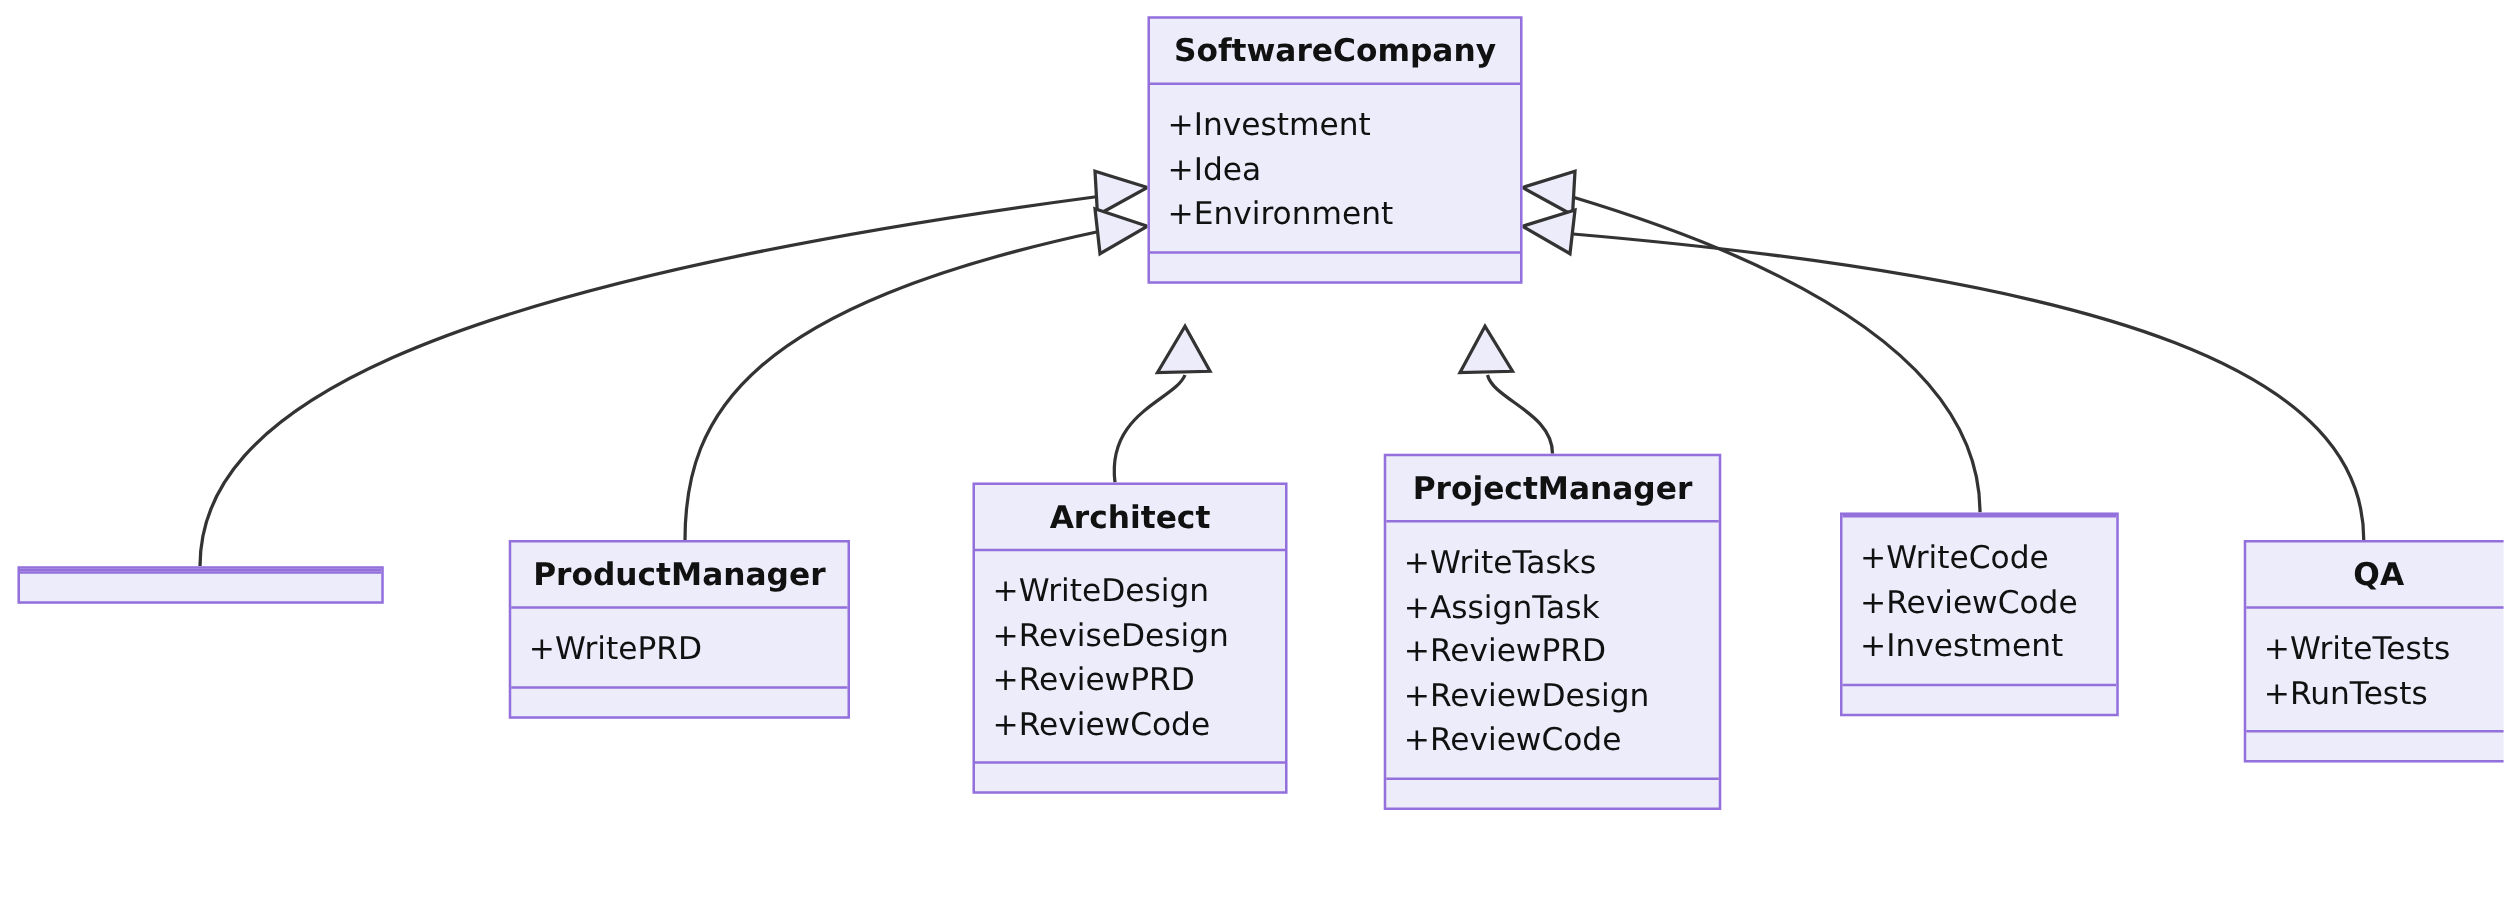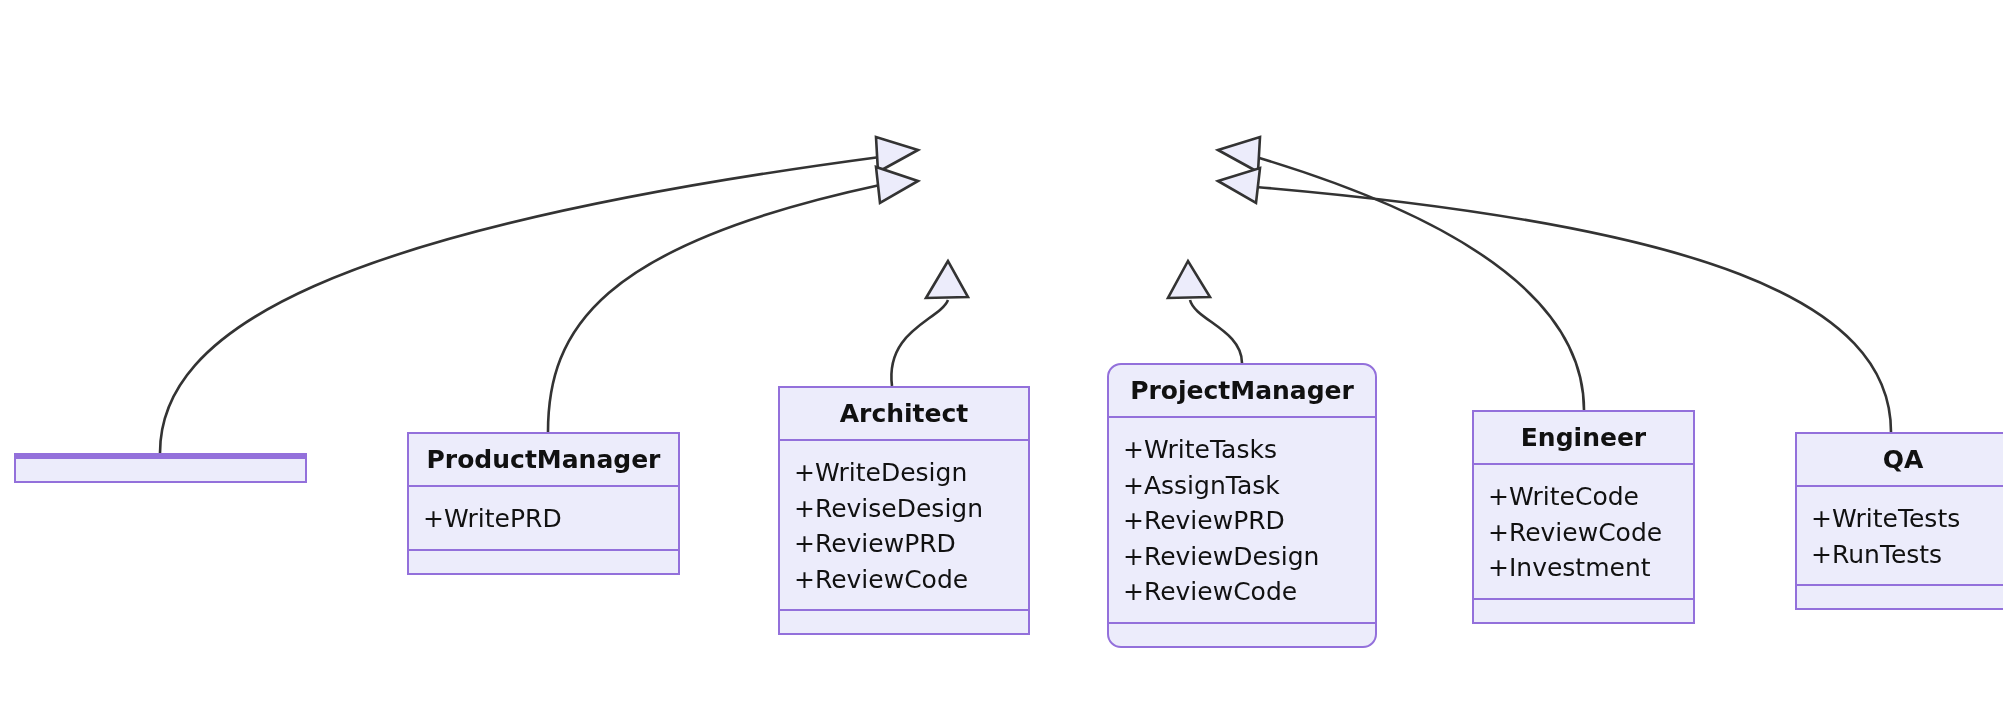--- a/index.html
+++ b/index.html
@@ -55,21 +55,21 @@
     white-space: nowrap;
   }
   .uml-methods {
     height: 22px;
   }
   
   #cls-softwarecompany { left: 918px;  top: 13px;  width: 300px; }
   #cls-boss            { left: 14px;   top: 453px; width: 293px; }
   #cls-productmanager  { left: 407px;  top: 432px; width: 273px; }
   #cls-architect       { left: 778px;  top: 386px; width: 252px; }
-  #cls-projectmanager  { left: 1107px; top: 363px; width: 270px; border-radius: 14px; }
+  #cls-projectmanager  { left: 1107px; top: 363px; width: 270px; }
   #cls-engineer        { left: 1472px; top: 410px; width: 223px; }
   #cls-qa              { left: 1795px; top: 432px; width: 216px; }
 </style>
 </head>
 <body>
 
 <div id="canvas">
 
   <svg id="edge-layer" viewBox="0 0 2003 722" width="2003" height="722" xmlns="http://www.w3.org/2000/svg">
 
@@ -97,20 +97,31 @@
       <path d="M 1584,410 C 1584,320 1500,230 1256,157" fill="none" stroke="#333333" stroke-width="2.6"></path>
       <polygon points="1218,150 1260,137 1258,172" fill="#ECECFB" stroke="#333333" stroke-width="2.6" stroke-linejoin="miter"></polygon>
     </g>
 
     <g>
       <path d="M 1891,432 C 1891,300 1700,225 1256,187" fill="none" stroke="#333333" stroke-width="2.6"></path>
       <polygon points="1218,181 1260,168 1256,203" fill="#ECECFB" stroke="#333333" stroke-width="2.6" stroke-linejoin="miter"></polygon>
     </g>
   </svg>
 
+  <div class="uml-class" id="cls-softwarecompany">
+    <div class="uml-title">SoftwareCompany</div>
+    <div class="uml-divider"></div>
+    <div class="uml-members">
+      <div class="uml-member">+Investment</div>
+      <div class="uml-member">+Idea</div>
+      <div class="uml-member">+Environment</div>
+    </div>
+    <div class="uml-divider"></div>
+    <div class="uml-methods"></div>
+  </div>
 
   <div class="uml-class" id="cls-boss">
     <div class="uml-divider"></div>
     <div class="uml-divider"></div>
     <div class="uml-methods"></div>
   </div>
 
   <div class="uml-class" id="cls-productmanager">
     <div class="uml-title">ProductManager</div>
     <div class="uml-divider"></div>
@@ -142,21 +153,20 @@
       <div class="uml-member">+AssignTask</div>
       <div class="uml-member">+ReviewPRD</div>
       <div class="uml-member">+ReviewDesign</div>
       <div class="uml-member">+ReviewCode</div>
     </div>
     <div class="uml-divider"></div>
     <div class="uml-methods"></div>
   </div>
 
   <div class="uml-class" id="cls-engineer">
-    <div class="uml-title">Engineer</div>
     <div class="uml-divider"></div>
     <div class="uml-members">
       <div class="uml-member">+WriteCode</div>
       <div class="uml-member">+ReviewCode</div>
       <div class="uml-member">+Investment</div>
     </div>
     <div class="uml-divider"></div>
     <div class="uml-methods"></div>
   </div>
 

